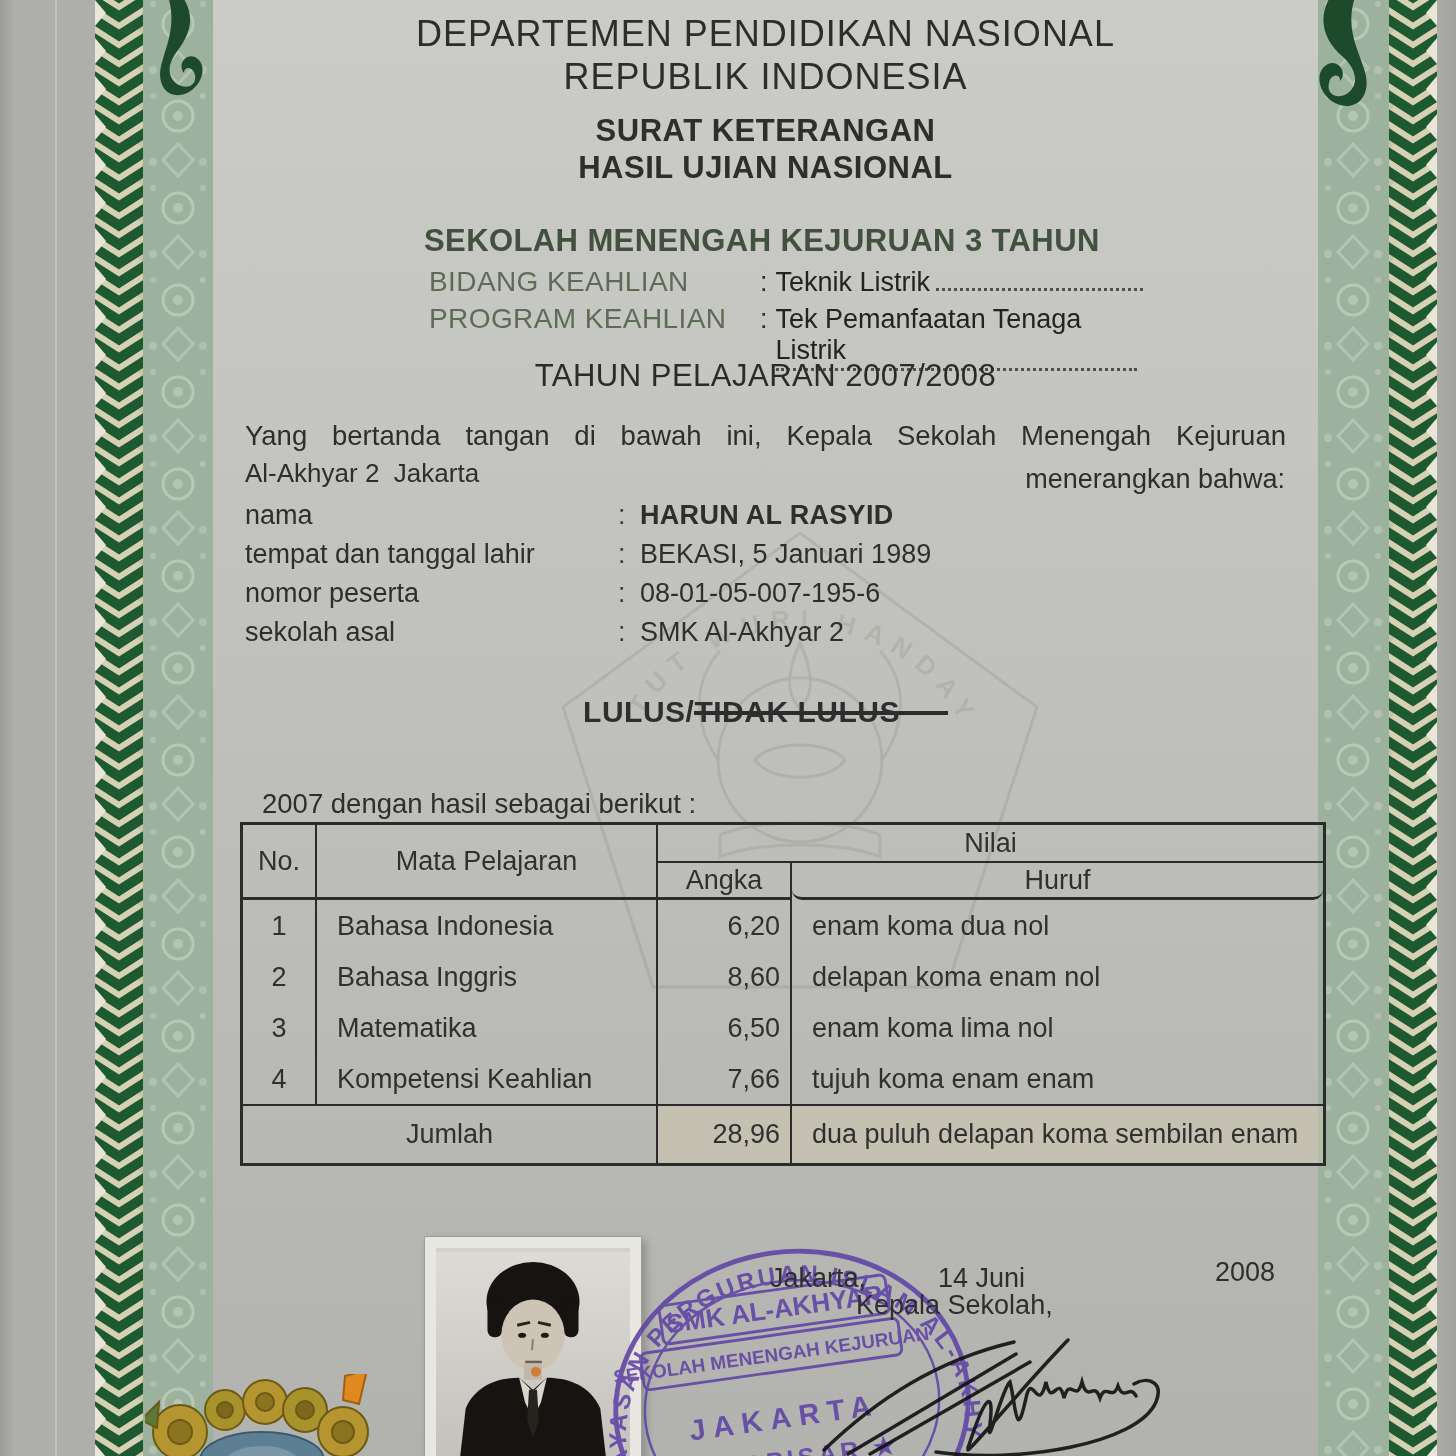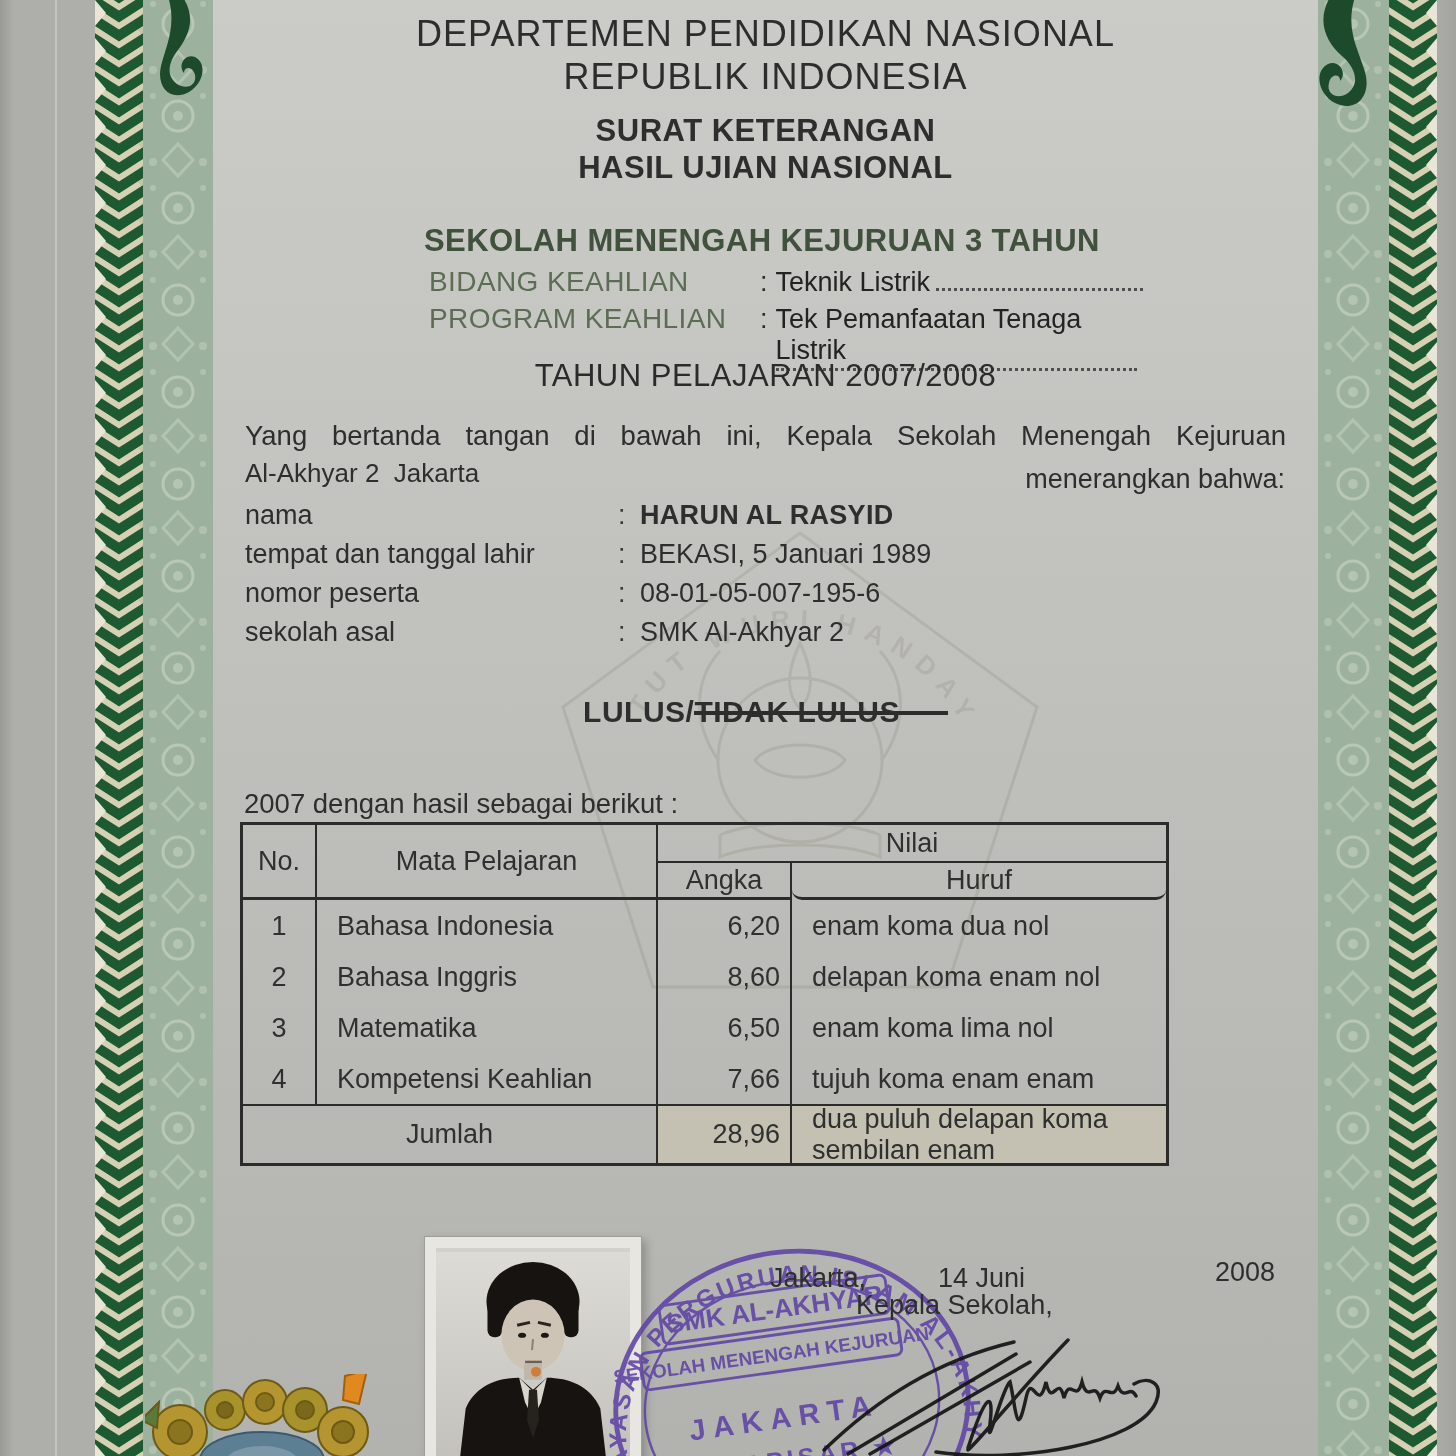--- a/index.html
+++ b/index.html
@@ -43,33 +43,33 @@
   .kv-val.dotted-under { border-bottom:3px dotted #4f4f4f; padding-bottom:2px; }
   .kv-leader { flex:1; border-bottom:3px dotted #4f4f4f; margin:0 2px 5px 6px; height:1px; }
 
   .tahun { top:358px; font-size:31px; color:#2b2b2b; letter-spacing:.5px; }
 
   .jline { left:245px; width:1041px; font-size:27.5px; text-align:justify; height:40px; overflow:hidden; }
   .jline::after { content:""; display:inline-block; width:100%; height:0; }
   .p1 { top:420px; } .p2a { top:742px; }
   .p1b-left  { left:245px; top:458px; font-size:26px; }
   .p1b-right { right:171px; top:464px; font-size:27px; }
-  .p2b { left:244px; top:788px; font-size:27.5px; }
+  .p2b { left:262px; top:788px; font-size:27.5px; }
 
   .field { left:245px; width:1040px; display:flex; align-items:center; font-size:27px; }
   .f0 { top:500px; } .f1 { top:539px; } .f2 { top:578px; } .f3 { top:617px; }
   .field .lbl { width:373px; flex:none; }
   .field .cln { width:22px; flex:none; color:#3a3a3a; }
   .field.bold-val .val { font-weight:bold; letter-spacing:.3px; }
 
   .status { top:695px; font-size:30px; font-weight:bold; letter-spacing:.5px; }
   .strike { background:linear-gradient(#2c2c2c,#2c2c2c) 0 56% / 100% 4px no-repeat; padding-right:48px; }
 
   
-  .grades { left:240px; top:822px; width:929px;
+  .grades { left:240px; top:822px; width:1086px;
             display:grid; grid-template-columns:74px 341px 134px 1fr;
             grid-template-rows:38px 37px 52px 50px 52px 50px 59px;
             border:3px solid #2b2b2b; font-size:27px; color:#303030; }
   .cell { display:flex; align-items:center; }
   .cc { justify-content:center; }
   .br { border-right:2px solid #2b2b2b; }
   .hdr-no   { grid-column:1; grid-row:1/3; border-bottom:3px solid #2b2b2b; }
   .hdr-subj { grid-column:2; grid-row:1/3; border-bottom:3px solid #2b2b2b; }
   .hdr-nilai{ grid-column:3/5; grid-row:1; border-bottom:2px solid #2b2b2b; }
   .hdr-angka{ grid-column:3; grid-row:2; border-bottom:3px solid #2b2b2b; }

